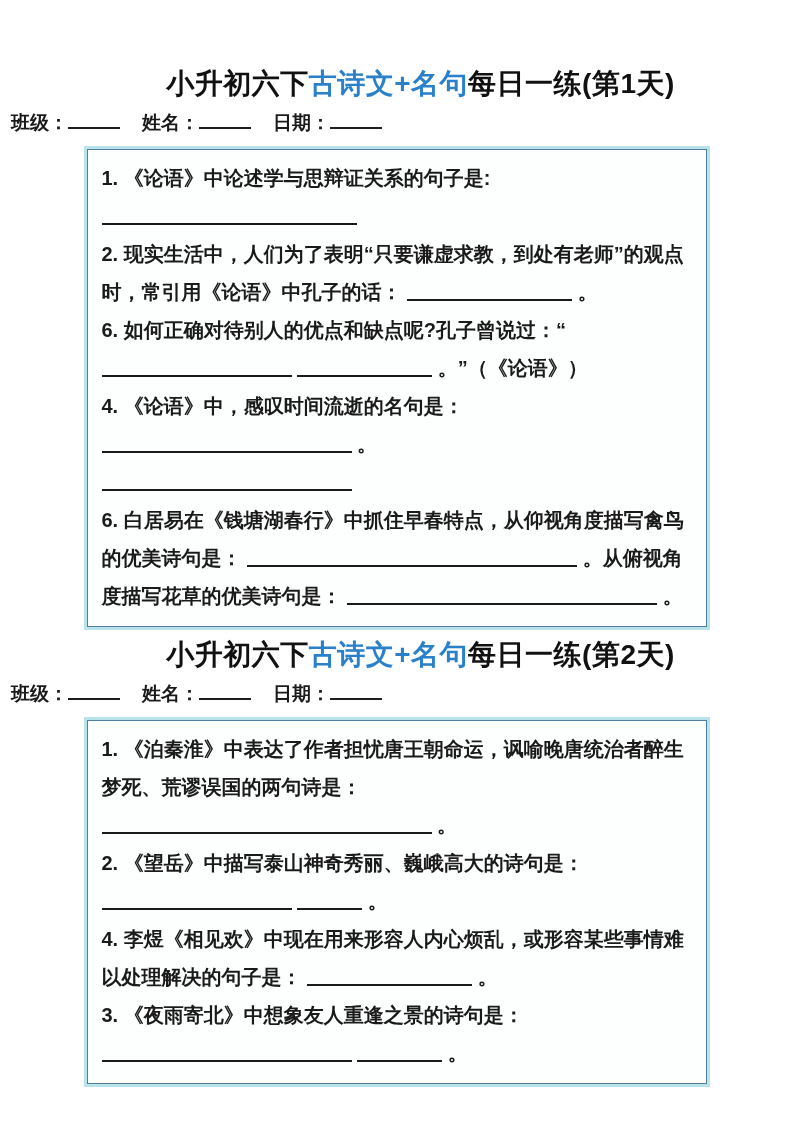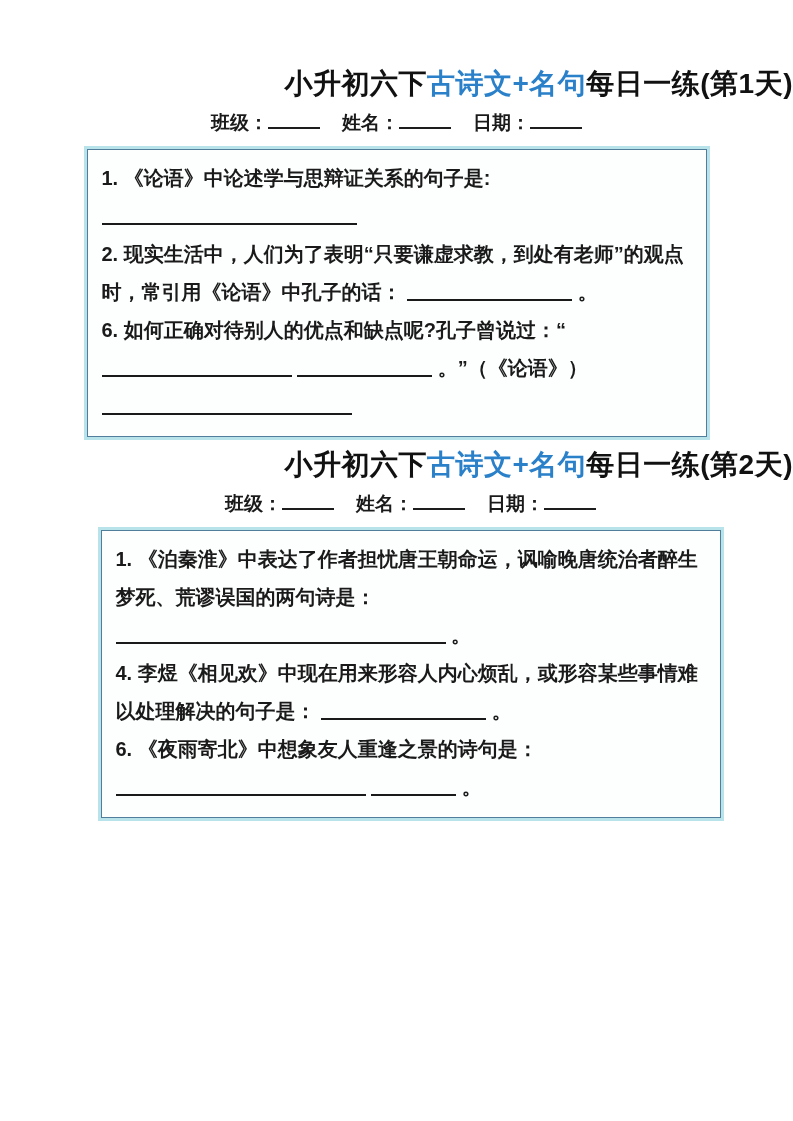--- a/index.html
+++ b/index.html
@@ -11,31 +11,31 @@
   .page {
     position: relative;
     width: 793px;
     min-height: 1121px;
     margin: 0 auto;
     background: #ffffff;
     padding-top: 66px;
   }
   .day-section { margin-bottom: 6px; }
   .section-title {
-    text-align: right;
+    text-align: center;
     font-size: 28px;
     font-weight: bold;
     color: #111111;
     letter-spacing: 0.5px;
     line-height: 1.25;
     margin-left: 48px;
   }
   .section-title .hl { color: #2a80c9; }
   .info-line {
-    text-align: center;
+    text-align: left;
     font-size: 19px;
     font-weight: bold;
     margin-top: 9px;
     color: #1a1a1a;
   }
   .info-field { display: inline-block; margin: 0 11px; white-space: nowrap; }
   .info-blank {
     display: inline-block;
     height: 14px;
     border-bottom: 2px solid #1d1d1d;
@@ -56,41 +56,44 @@
   }
   .question-item { text-align: left; }
   .blank {
     display: inline-block;
     height: 20px;
     max-width: 100%;
     border-bottom: 2px solid #1a1a1a;
     vertical-align: baseline;
     margin-bottom: -2px;
   }
-  .sec2 { margin-top: 10px; padding-left: 28px; }
+  .sec2 { margin-top: 10px; }
 </style>
 </head>
 <body>
 
 <div class="page">
 
   <section class="day-section">
     <h1 class="section-title"><span>小升初六下</span><span class="hl" style="color: rgb(42, 128, 201);">古诗文+名句</span><span>每日一练(第1天)</span></h1>
     <div class="info-line"><span class="info-field"><span>班级：</span><span class="info-blank" style="width: 52px;"></span></span><span class="info-field"><span>姓名：</span><span class="info-blank" style="width: 52px;"></span></span><span class="info-field"><span>日期：</span><span class="info-blank" style="width: 52px;"></span></span></div>
     <div class="qbox" style="border-color: rgb(81, 126, 155); outline-color: rgb(185, 227, 235); color: rgb(26, 26, 26);">
         <div class="question-item"><span class="seg">1. 《论语》中论述学与思辩证关系的句子是:</span> <span class="blank" style="width: 255px;"></span> </div>
         <div class="question-item"><span class="seg">2. 现实生活中，人们为了表明“只要谦虚求教，到处有老师”的观点时，常引用《论语》中孔子的话：</span> <span class="blank" style="width: 165px;"></span> <span class="seg">。</span> </div>
         <div class="question-item"><span class="seg">6. 如何正确对待别人的优点和缺点呢?孔子曾说过：“</span> <span class="blank" style="width: 190px;"></span> <span class="blank" style="width: 135px;"></span> <span class="seg">。”（《论语》）</span> </div>
+        <div class="question-item"><span class="seg">4. 《论语》中，感叹时间流逝的名句是：</span> <span class="blank" style="width: 250px;"></span> <span class="seg">。</span> </div>
         <div class="question-item"> <span class="blank" style="width: 250px;"></span> </div>
+        <div class="question-item"><span class="seg">6. 白居易在《钱塘湖春行》中抓住早春特点，从仰视角度描写禽鸟的优美诗句是：</span> <span class="blank" style="width: 330px;"></span> <span class="seg">。从俯视角度描写花草的优美诗句是：</span> <span class="blank" style="width: 310px;"></span> <span class="seg">。</span> </div>
       </div>
   </section>
 
   <section class="day-section sec2">
     <h1 class="section-title"><span>小升初六下</span><span class="hl" style="color: rgb(42, 128, 201);">古诗文+名句</span><span>每日一练(第2天)</span></h1>
     <div class="info-line"><span class="info-field"><span>班级：</span><span class="info-blank" style="width: 52px;"></span></span><span class="info-field"><span>姓名：</span><span class="info-blank" style="width: 52px;"></span></span><span class="info-field"><span>日期：</span><span class="info-blank" style="width: 52px;"></span></span></div>
     <div class="qbox" style="border-color: rgb(81, 126, 155); outline-color: rgb(185, 227, 235); color: rgb(26, 26, 26);">
         <div class="question-item"><span class="seg">1. 《泊秦淮》中表达了作者担忧唐王朝命运，讽喻晚唐统治者醉生梦死、荒谬误国的两句诗是：</span> <span class="blank" style="width: 330px;"></span> <span class="seg">。</span> </div>
+        <div class="question-item"><span class="seg">2. 《望岳》中描写泰山神奇秀丽、巍峨高大的诗句是：</span> <span class="blank" style="width: 190px;"></span> <span class="blank" style="width: 65px;"></span> <span class="seg">。</span> </div>
         <div class="question-item"><span class="seg">4. 李煜《相见欢》中现在用来形容人内心烦乱，或形容某些事情难以处理解决的句子是：</span> <span class="blank" style="width: 165px;"></span> <span class="seg">。</span> </div>
-        <div class="question-item"><span class="seg">6. 《夜雨寄北》中想象友人重逢之景的诗句是：</span> <span class="blank" style="width: 250px;"></span> <span class="blank" style="width: 85px;"></span> <span class="seg">。</span> </div>
+        <div class="question-item"><span class="seg">3. 《夜雨寄北》中想象友人重逢之景的诗句是：</span> <span class="blank" style="width: 250px;"></span> <span class="blank" style="width: 85px;"></span> <span class="seg">。</span> </div>
       </div>
   </section>
 
 </div>
 
 </body></html>

